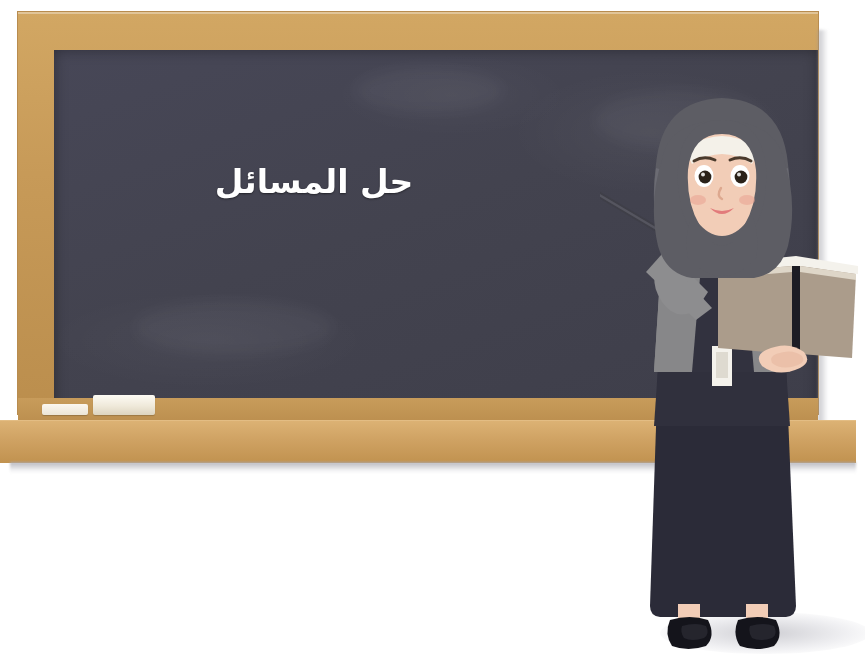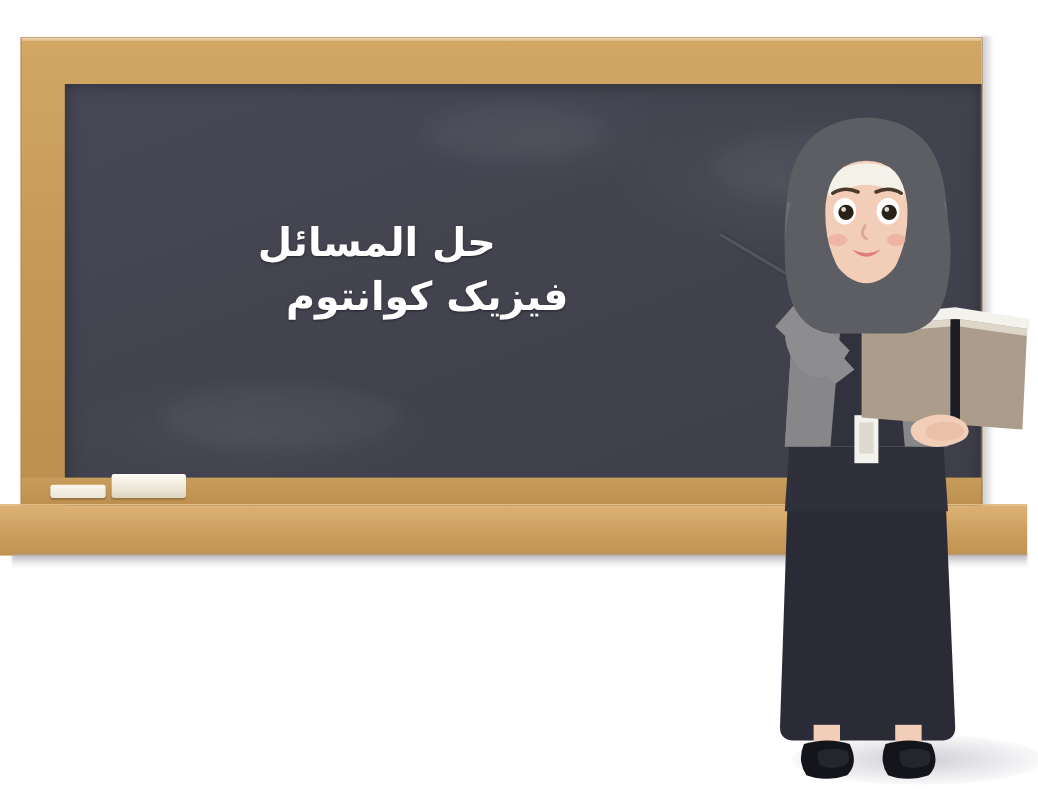--- a/index.html
+++ b/index.html
@@ -12,21 +12,21 @@
     width:865px;
     height:668px;
     background:#ffffff;
     overflow:hidden;
   }
 
   
   .board-frame{
     position:absolute;
     left:18px;
-    top:32px;
+    top:12px;
     width:800px;
     height:402px;
     background:linear-gradient(180deg,#d2a763 0%, #c79a58 40%, #bb8e4d 100%);
     box-shadow:0 0 0 1px #b88c4f;
   }
   .board-frame::after{
     
     content:"";
     position:absolute;
     left:0;top:0;right:0;height:2px;
@@ -163,21 +163,20 @@
 
   <div class="board-frame">
 
     <div class="board-surface">
       <div class="board-smudge" style="left:540px;top:40px;width:170px;height:60px;"></div>
       <div class="board-smudge" style="left:80px;top:250px;width:200px;height:55px;"></div>
       <div class="board-smudge" style="left:300px;top:18px;width:150px;height:45px;"></div>
 
       <div class="chalk-text">
         <span class="chalk-line l1">حل المسائل</span>
-        <span class="chalk-line l2">فیزیک کوانتوم</span>
       </div>
     </div>
   </div>
 
   <div class="frame-right-shadow"></div>
 
   <div class="ledge-inner"></div>
   <div class="eraser"></div>
   <div class="chalk-block"></div>
 

